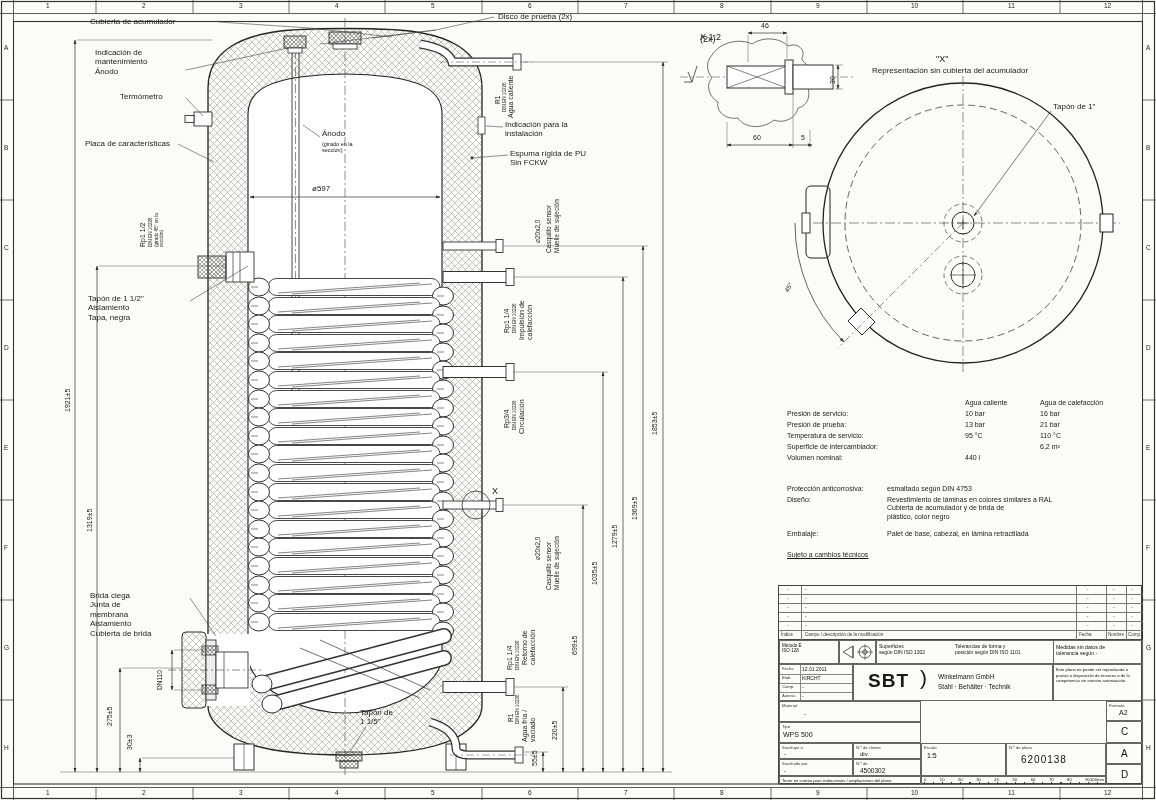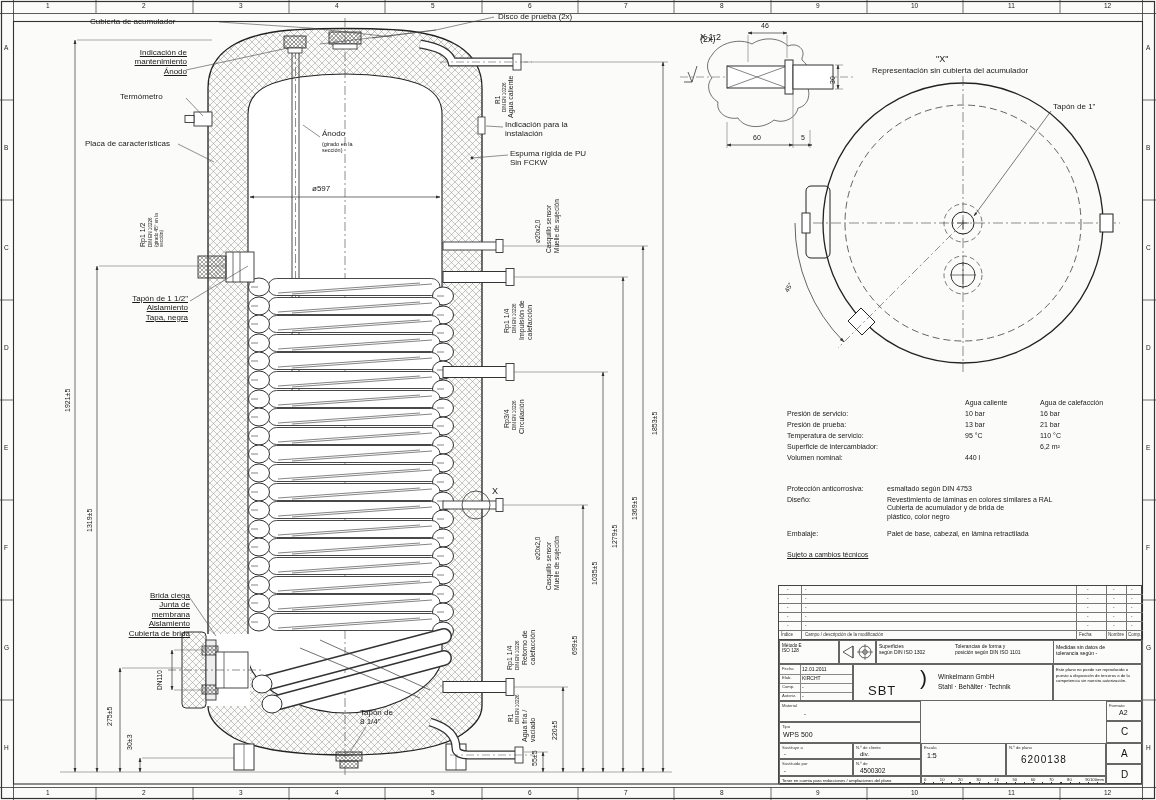--- a/index.html
+++ b/index.html
@@ -1,20 +1,20 @@
 <!DOCTYPE html>
 <html><head>
 <meta charset="utf-8">
 <style>
   html,body{margin:0;padding:0;background:#e8e8e6;}
   .sheet{position:relative;width:1156px;height:800px;background:#fbfbf9;overflow:hidden;
          font-family:"Liberation Sans",sans-serif;color:#1a1a1a;}
   svg.art{position:absolute;left:0;top:0;}
   .lb{position:absolute;font-size:8px;line-height:1.18;white-space:pre-line;color:#1a1a1a;}
-  .ra{text-align:right;text-decoration:underline;}
+  .ra{text-align:left;}
   .rt{transform-origin:0 0;transform:rotate(-90deg);}
   .s45{font-size:4.6px;}
   .s55{font-size:5.5px;}
   .s65{font-size:6.5px;}
   .s7{font-size:7px;}
   .s9{font-size:9px;}
   .grid-num{position:absolute;font-size:6.5px;color:#222;}
   .spec{position:absolute;font-size:7px;line-height:1.2;white-space:pre-line;}
   .tb{position:absolute;left:778px;top:585px;width:364px;height:199px;border:1px solid #444;box-sizing:border-box;background:#fcfcfa;}
   .c{position:absolute;border:1px solid #666;box-sizing:border-box;overflow:hidden;}
@@ -347,21 +347,21 @@
   <div class="lb rt s45" style="left:515px;top:724px">DIN EN 10226</div>
   <div class="lb rt s7" style="left:521px;top:742px">Agua fría /
 vaciado</div>
   <div class="lb ra" style="left:90px;top:591px;width:100px">Brida ciega
 Junta de
 membrana
 Aislamiento
 Cubierta de brida</div>
   <div class="lb rt s65" style="left:156px;top:690px">DN110</div>
   <div class="lb" style="left:360px;top:708px">Tapón de
-8 1/4"</div>
+1 1/5"</div>
 
   <div class="lb rt s7" style="left:64px;top:412px">1921±5</div>
   <div class="lb rt s7" style="left:86px;top:532px">1319±5</div>
   <div class="lb rt s7" style="left:106px;top:726px">275±5</div>
   <div class="lb rt s7" style="left:126px;top:750px">30±3</div>
   <div class="lb rt s7" style="left:531px;top:766px">55±5</div>
   <div class="lb rt s7" style="left:551px;top:740px">220±5</div>
   <div class="lb rt s7" style="left:571px;top:655px">699±5</div>
   <div class="lb rt s7" style="left:591px;top:585px">1035±5</div>
   <div class="lb rt s7" style="left:611px;top:548px">1279±5</div>
@@ -489,21 +489,21 @@
       <div class="cl" style="top:19px">Comp.</div>
       <div class="cv" style="left:22px;top:19px;font-size:5px">-</div>
       <div class="cl" style="top:28px">Autoriz.</div>
       <div class="cv" style="left:22px;top:28px;font-size:5px">-</div>
       <div style="position:absolute;left:0;top:9px;width:74px;border-top:1px solid #888"></div>
       <div style="position:absolute;left:0;top:18px;width:74px;border-top:1px solid #888"></div>
       <div style="position:absolute;left:0;top:27px;width:74px;border-top:1px solid #888"></div>
       <div style="position:absolute;left:20px;top:0;height:37px;border-left:1px solid #888"></div>
     </div>
     <div class="c" style="left:74px;top:78px;width:200px;height:37px">
-      <span style="position:absolute;left:14px;top:18px;font-size:13px;font-weight:normal;letter-spacing:1px">SBT</span>
+      <span style="position:absolute;left:14px;top:5px;font-size:19px;font-weight:bold;letter-spacing:1px">SBT</span>
       <span style="position:absolute;left:66px;top:1px;font-size:21px;font-weight:normal">)</span>
       <div class="cv" style="left:84px;top:8px;font-size:6.5px">Winkelmann GmbH</div>
       <div class="cv" style="left:84px;top:18px;font-size:6.5px">Stahl · Behälter · Technik</div>
     </div>
     <div class="c" style="left:274px;top:78px;width:90px;height:37px">
       <div class="cv" style="left:2px;top:2px;font-size:4.2px;width:84px;white-space:normal;line-height:1.35">Este plano no puede ser reproducido o puesto a disposición de terceros o de la competencia sin nuestra autorización.</div>
     </div>
 
     <div class="c" style="left:0;top:115px;width:142px;height:21px">
       <div class="cl">Material</div>

